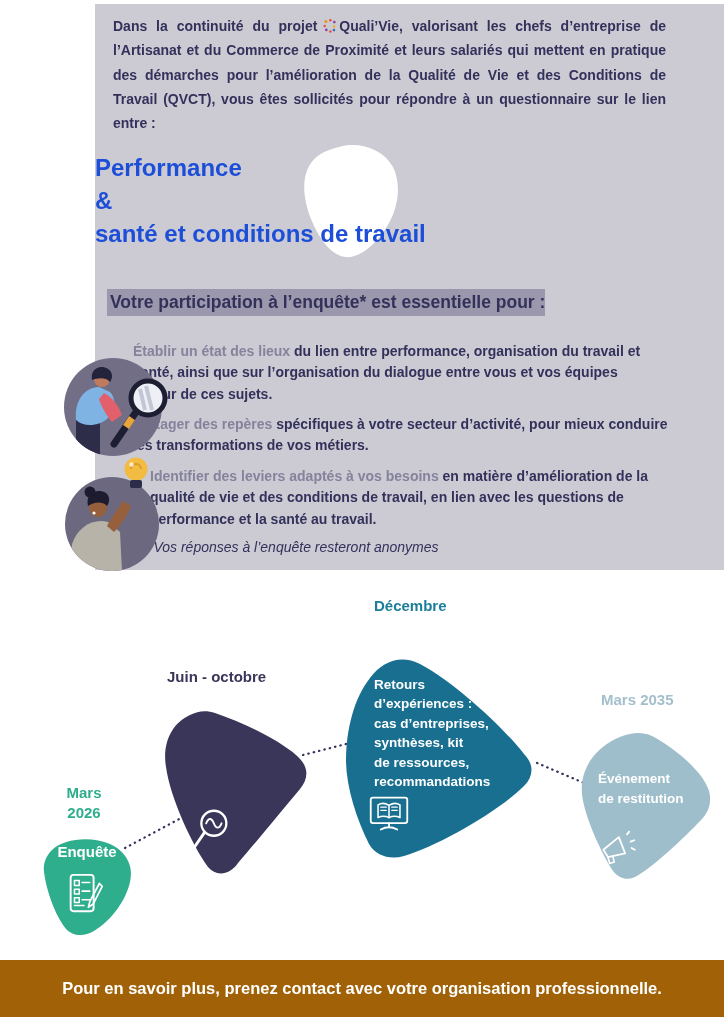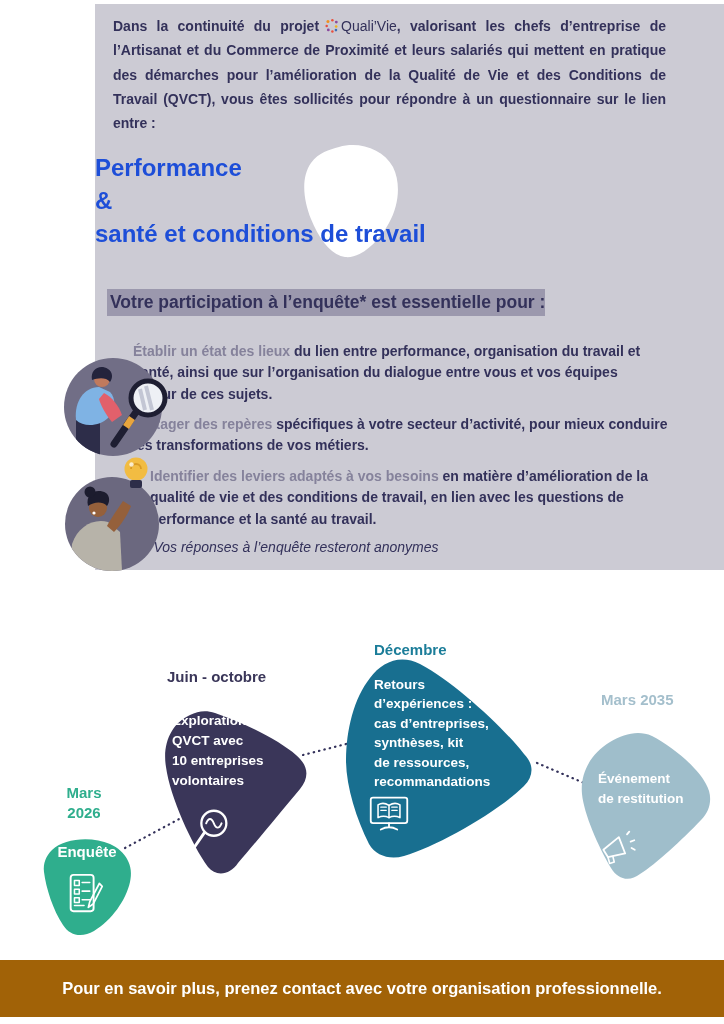--- a/index.html
+++ b/index.html
@@ -6,21 +6,21 @@
   .page { position:relative; width:724px; height:1024px; background:#ffffff;
           font-family:"Liberation Sans", sans-serif; overflow:hidden; }
   .abs { position:absolute; }
 
   
   .gray-panel { left:95px; top:4px; width:629px; height:566px; background:#cccbd4; }
 
   .intro { left:113px; top:14px; width:553px; margin:0; font-size:14px; font-weight:700;
            color:#33315a; line-height:1.74; text-align:justify; }
   .logo-dots { display:inline-block; width:15px; height:16px; vertical-align:-3px; margin:0 2px 0 5px; }
-  .brand { font-weight:400; }
+  .brand { font-weight:700; }
 
   .white-blob { left:293px; top:139px; width:112px; height:124px; overflow:visible; }
   .headline { left:95px; top:151px; width:514px; text-align:left; color:#1d4ed8;
               font-size:24px; font-weight:700; line-height:33px; }
 
   .part-heading { left:107px; top:292px; margin:0; font-size:17.5px; font-weight:800; color:#33315a; }
   .part-heading mark, .cal-heading mark { background:#9b98ad; color:inherit; padding:3px 0 4px 3px; }
 
   .bullet { color:#33315a; font-size:14px; line-height:1.52; font-weight:700; }
   .bullet .lead { color:#85829b; font-weight:600; }
@@ -30,21 +30,21 @@
   .footnote { left:148px; top:539px; margin:0; font-size:14px; font-style:italic;
               font-weight:400; color:#33315a; }
 
   .illu { overflow:visible; }
 
   .cal-heading { left:105px; top:589px; margin:0; font-size:18px; font-weight:800; color:#33315a; }
 
   .step-date { font-size:15px; font-weight:700; }
   .date-0 { left:52px;  top:783px; width:64px; text-align:center; line-height:1.35; }
   .date-1 { left:167px; top:668px; }
-  .date-2 { left:374px; top:597px;margin-top:44px; }
+  .date-2 { left:374px; top:597px; }
   .date-3 { left:601px; top:691px; }
 
   .blob { overflow:visible; }
   .blob-label { color:#ffffff; font-weight:600; }
   .label-0 { left:45px;  top:843px; width:84px;  text-align:center; font-size:15px; font-weight:700; }
   .label-1 { left:172px; top:711px; width:120px; font-size:13.5px; line-height:1.48; }
   .label-2 { left:374px; top:675px; width:150px; font-size:13.5px; line-height:1.44; }
   .label-3 { left:598px; top:769px; width:112px; font-size:13.5px; line-height:1.5; }
 
   .icon-white { stroke:#ffffff; fill:none; stroke-width:2; stroke-linecap:round; stroke-linejoin:round; }
@@ -147,26 +147,20 @@
     <path d="M75 16 C105 26 140 44 156 58 C168 68 170 80 160 92 C140 116 112 150 98 166 C90 178 76 180 68 170 C52 148 30 100 26 70 C22 46 32 26 50 18 C58 14 66 13 75 16 Z" fill="#3a3659"></path>
   </svg>
   <svg class="abs blob" style="left:342px; top:650px; width:198px; height:212px;" viewBox="0 0 198 212">
     <path d="M78 14 C112 32 160 76 182 104 C192 114 192 126 182 136 C156 162 96 196 62 206 C48 210 34 206 27 194 C14 168 4 136 4 110 C4 80 12 48 28 28 C40 12 58 4 78 14 Z" fill="#186f90"></path>
   </svg>
   <svg class="abs blob" style="left:576px; top:726px; width:140px; height:160px;" viewBox="0 0 140 160">
     <path d="M76 10 C96 20 122 42 130 58 C137 70 135 84 125 94 C106 114 80 138 64 148 C54 156 42 154 35 142 C22 120 8 88 6 68 C4 48 14 28 34 16 C48 8 62 4 76 10 Z" fill="#9fbecb"></path>
   </svg>
 
   <div class="abs blob-label label-0">Enquête</div>
-  <div class="abs blob-label label-1">
-    <div>Exploration</div>
-    <div>QVCT avec</div>
-    <div>10 entreprises</div>
-    <div>volontaires</div>
-  </div>
   <div class="abs blob-label label-2">
     <div>Retours</div>
     <div>d’expériences :</div>
     <div>cas d’entreprises,</div>
     <div>synthèses, kit</div>
     <div>de ressources,</div>
     <div>recommandations</div>
   </div>
   <div class="abs blob-label label-3">
     <div>Événement</div>

